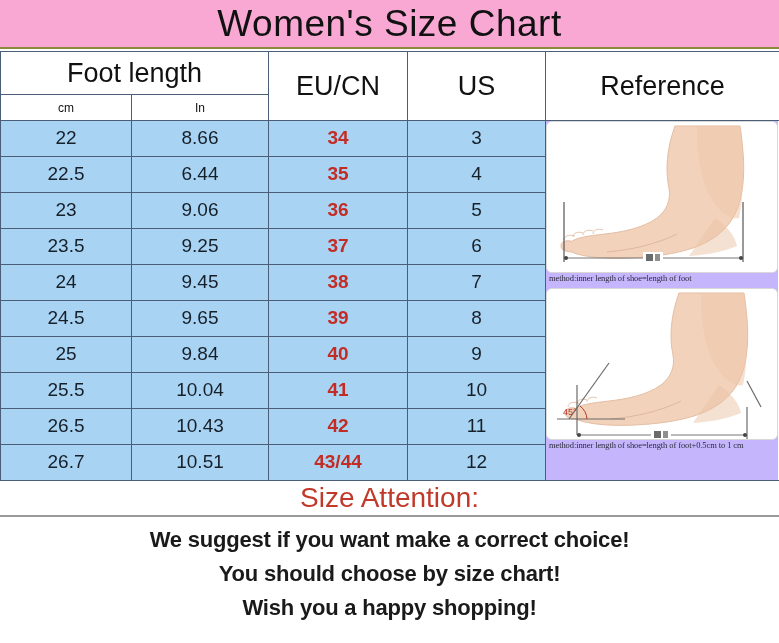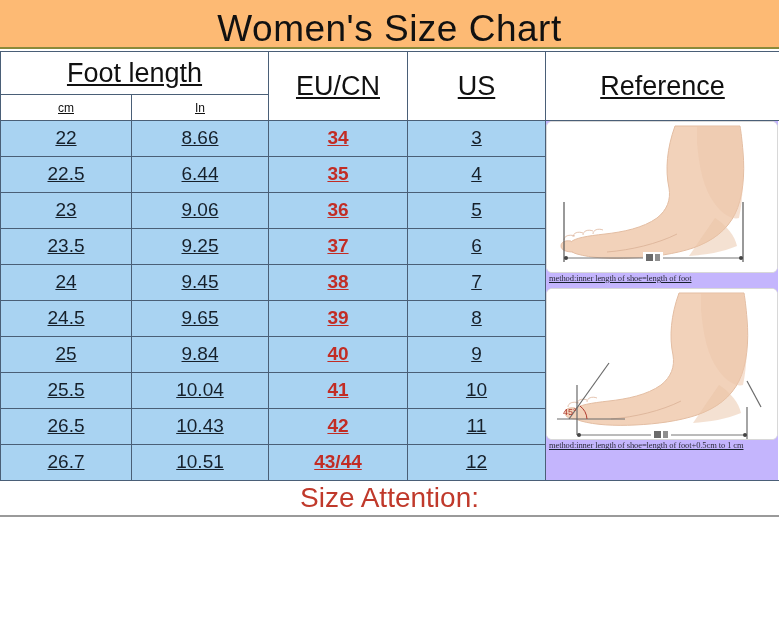--- a/index.html
+++ b/index.html
@@ -18,24 +18,24 @@
     height: 643px;
     background: #ffffff;
   }
 
   
   .title-banner {
     position: absolute;
     left: 0; top: 0;
     width: 779px;
     height: 49px;
-    background: #fdba74;
+    background: #f9a8d4;
     border-bottom: 2px solid #8a8a3a;
     display: flex;
-    align-items: flex-end;
+    align-items: center;
     justify-content: center;
   }
   .title-text {
     font-size: 37px;
     font-weight: 400;
     color: #111111;
     letter-spacing: 0.5px;
     line-height: 1;
   }
 
@@ -46,21 +46,20 @@
     width: 779px;
     height: 430px;
     border-collapse: collapse;
     table-layout: fixed;
   }
   .chart-table td, .chart-table th {
     border: 1px solid #4a5f77;
     text-align: center;
     vertical-align: middle;
     padding: 0;
-    text-decoration: underline;
   }
 
   .col-cm    { width: 131px; }
   .col-in    { width: 137px; }
   .col-eu    { width: 139px; }
   .col-us    { width: 138px; }
   .col-ref   { width: 234px; }
 
   .hdr-main {
     background: #ffffff;
@@ -331,14 +330,19 @@
         <td>12</td>
       </tr>
 
     </tbody>
   </table>
 
   <div class="attention-bar">
     <div class="attention-title">Size Attention:</div>
   </div>
 
+  <div class="notes">
+    <div class="note-line">We suggest if you want make a correct choice!</div>
+    <div class="note-line">You should choose by size chart!</div>
+    <div class="note-line">Wish you a happy shopping!</div>
+  </div>
 
 </div>
 
 </body></html>

